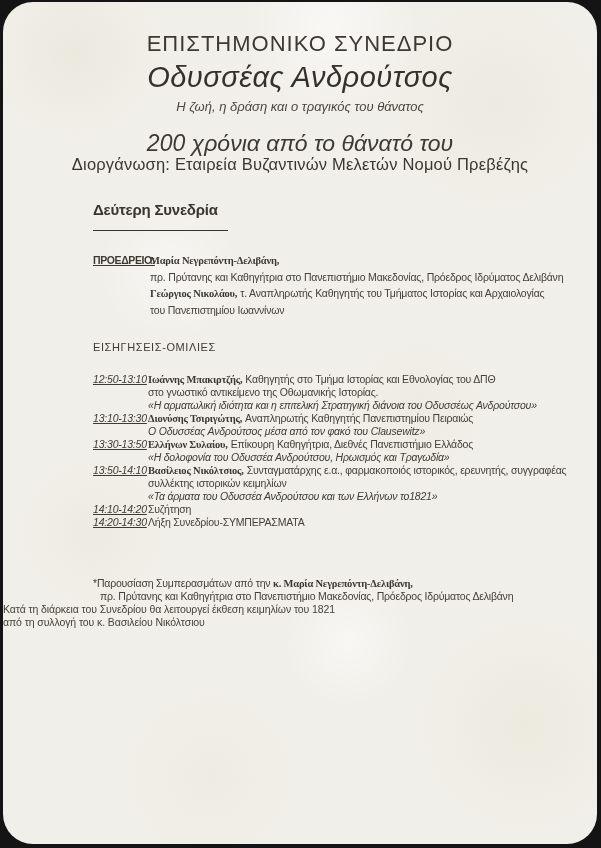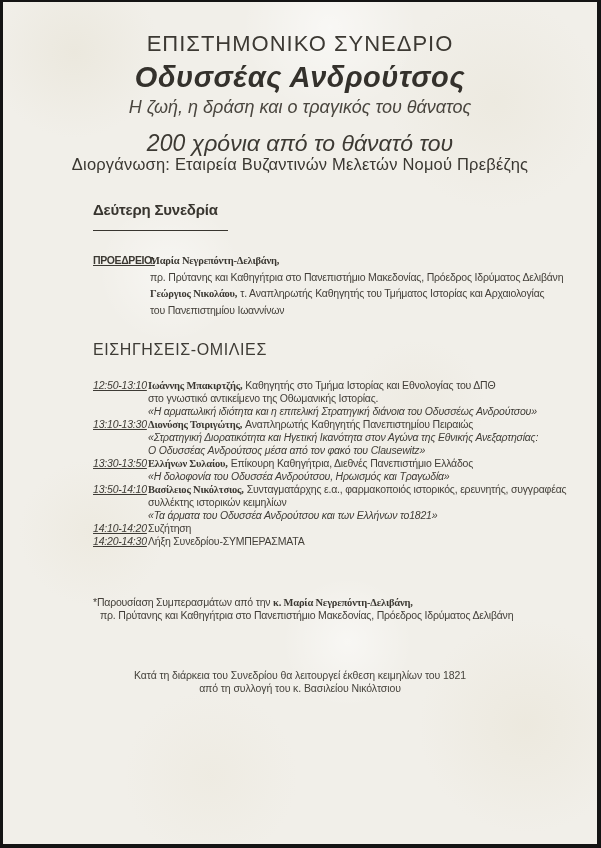--- a/index.html
+++ b/index.html
@@ -18,32 +18,33 @@
       radial-gradient(circle at 12% 6%, rgba(222,216,196,0.30), transparent 9%),
       radial-gradient(circle at 55% 3%, rgba(255,255,255,0.55), transparent 10%),
       radial-gradient(circle at 83% 12%, rgba(224,218,198,0.25), transparent 12%),
       radial-gradient(circle at 28% 32%, rgba(255,255,255,0.45), transparent 10%),
       radial-gradient(circle at 70% 48%, rgba(226,220,202,0.22), transparent 11%),
       radial-gradient(circle at 15% 63%, rgba(228,222,203,0.28), transparent 10%),
       radial-gradient(circle at 58% 76%, rgba(255,255,255,0.50), transparent 9%),
       radial-gradient(circle at 88% 86%, rgba(226,219,198,0.30), transparent 12%),
       radial-gradient(circle at 35% 92%, rgba(230,224,206,0.25), transparent 10%);
     color:#44403a;
+    border-radius:30px;
   }
   .header{ text-align:center; padding-top:30px; }
   .kicker{
     font-size:22px; line-height:24px; letter-spacing:1px;
     color:#3c3933; font-weight:400;
   }
   .title{
     font-size:29px; line-height:32px; margin-top:5px;
-    font-weight:bold; font-style:italic; color:#34312c; letter-spacing:0.5px;
+    font-weight:normal; font-style:italic; color:#34312c; letter-spacing:0.5px;
   }
   .subtitle{
-    font-size:18px; line-height:16px; margin-top:6px;
+    font-size:13px; line-height:16px; margin-top:6px;
     font-style:italic; color:#4a463f;
   }
   .anniversary{
     font-size:23px; line-height:24px; margin-top:16px;
     font-style:italic; color:#3d3a34; font-weight:400;
   }
   .organizer{
     font-size:16.5px; line-height:19px; 
     color:#3a3731; font-weight:500; letter-spacing:0.2px;
   }
@@ -53,35 +54,35 @@
     font-size:15px; font-weight:bold; color:#38352f;
     display:inline-block; border-bottom:1.5px solid #38352f; padding-right:10px; padding-bottom:12px;
   }
   .chair{ display:flex; margin-top:21px; line-height:16px; }
   .chair-label{
     flex:none; width:57px; font-weight:bold; letter-spacing:-0.4px;
     text-decoration:underline; color:#3b3832;
   }
   .chair-body{ flex:1; }
   .talks-heading{
-    margin-top:23px; letter-spacing:0.6px; color:#3e3b35; font-size:16px;
+    margin-top:23px; letter-spacing:0.6px; color:#3e3b35; font-size:11px;
   }
   .talks{ margin-top:20px; }
   .talk{ display:flex; line-height:13px; }
   .talk-time{
     flex:none; width:55px; text-decoration:underline; color:#3e3b35; white-space:nowrap;font-style:italic;
   }
   .talk-body{ flex:1; }
   .tline{ white-space:nowrap; }
   .b{ font-weight:bold; color:#3b3832; margin-right:3px;font-family:Liberation Serif, serif; }
   .i{ font-style:italic; color:#403d37; }
   .footnote{ margin-top:48px; line-height:13px; }
   .footnote-line2{ padding-left:7px; }
   .exhibit{
-    margin-top:47px; text-align:center; font-size:10.5px; letter-spacing:-0.1px;
+    text-align:left; font-size:10.5px; letter-spacing:-0.1px;
     line-height:13px; color:#46433c;
   }
 </style>
 </head>
 <body>
 
 <div class="paper">
 
   <div class="header">
     <div class="kicker">ΕΠΙΣΤΗΜΟΝΙΚΟ ΣΥΝΕΔΡΙΟ</div>
@@ -119,21 +120,20 @@
           <div class="tline"><span class="b">Ιωάννης Μπακιρτζής,</span><span>Καθηγητής στο Τμήμα Ιστορίας και Εθνολογίας του ΔΠΘ</span></div>
           <div class="tline">στο γνωστικό αντικείμενο της Οθωμανικής Ιστορίας.</div>
           <div class="tline i">«Η αρματωλική ιδιότητα και η επιτελική Στρατηγική διάνοια του Οδυσσέως Ανδρούτσου»</div>
         </div>
       </div>
 
       <div class="talk">
         <span class="talk-time">13:10-13:30</span>
         <div class="talk-body">
           <div class="tline"><span class="b">Διονύσης Τσιριγώτης,</span><span>Αναπληρωτής Καθηγητής Πανεπιστημίου Πειραιώς</span></div>
-          <div class="tline i">«Στρατηγική Διορατικότητα και Ηγετική Ικανότητα στον Αγώνα της Εθνικής Ανεξαρτησίας:</div>
           <div class="tline i">Ο Οδυσσέας Ανδρούτσος μέσα από τον φακό του Clausewitz»</div>
         </div>
       </div>
 
       <div class="talk">
         <span class="talk-time">13:30-13:50</span>
         <div class="talk-body">
           <div class="tline"><span class="b">Ελλήνων Συλαίου,</span><span>Επίκουρη Καθηγήτρια, Διεθνές Πανεπιστήμιο Ελλάδος</span></div>
           <div class="tline i">«Η δολοφονία του Οδυσσέα Ανδρούτσου, Ηρωισμός και Τραγωδία»</div>
         </div>

